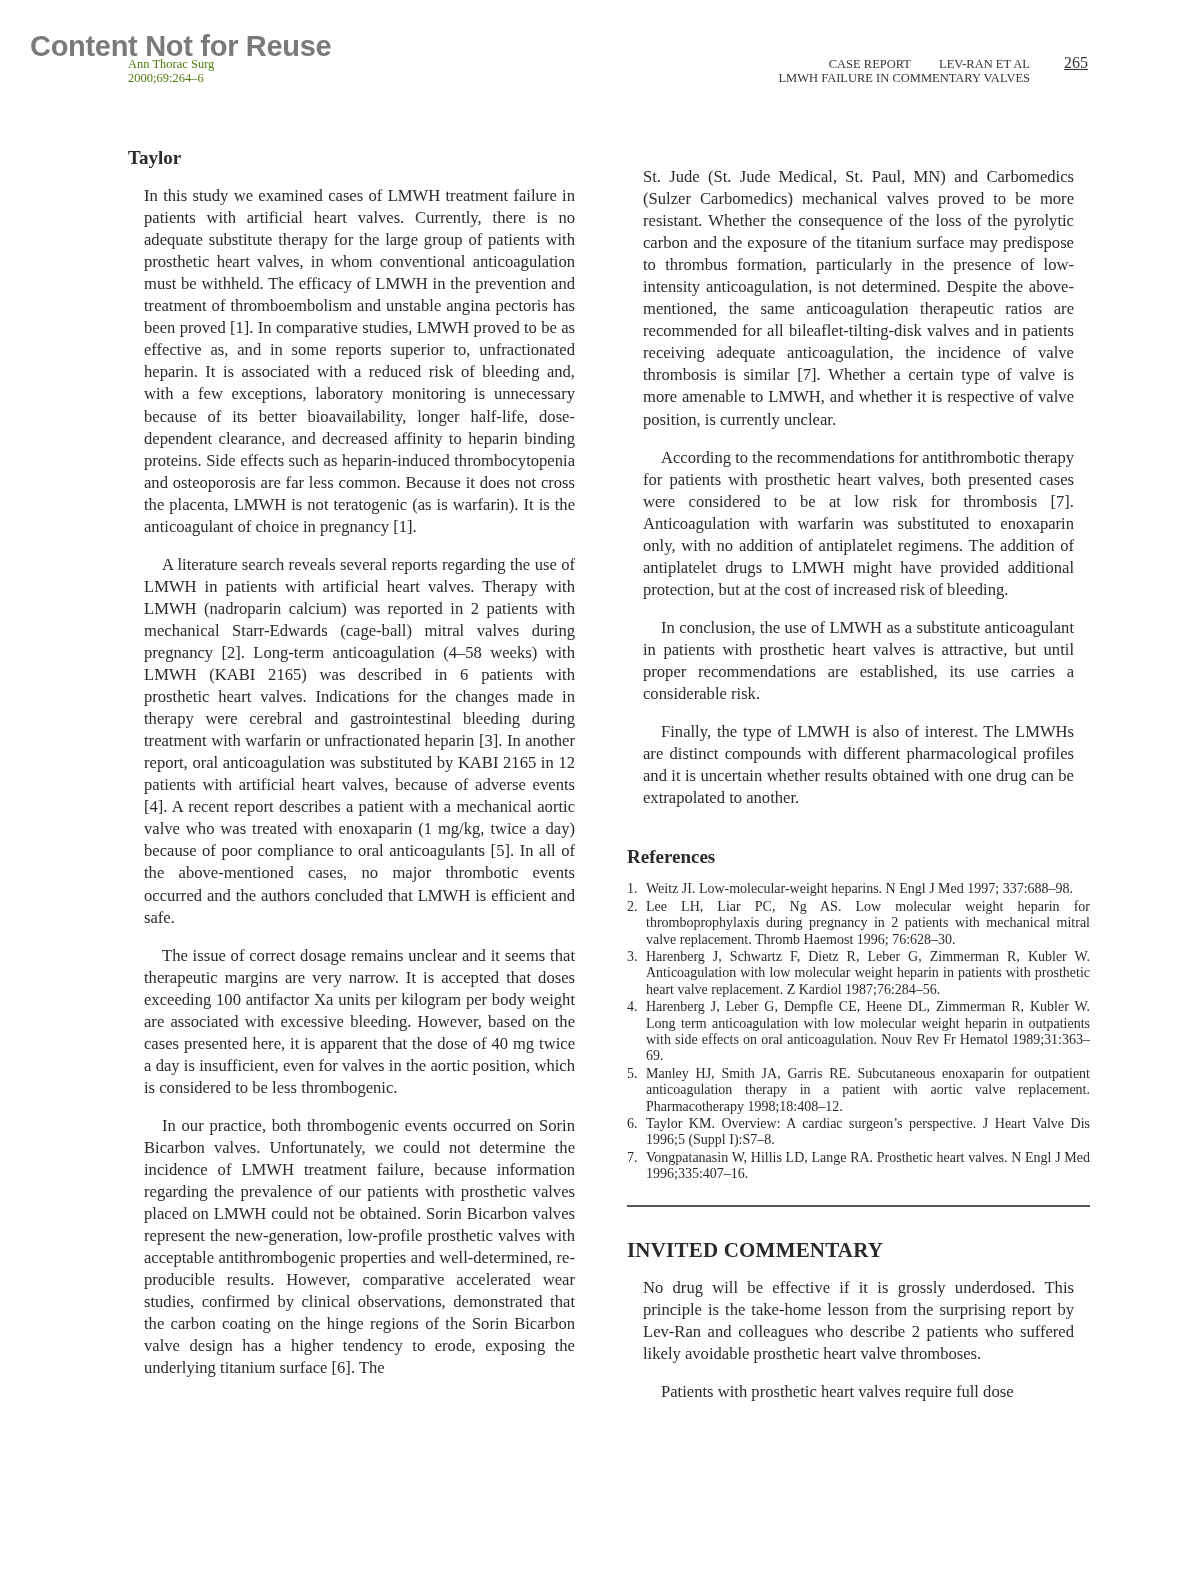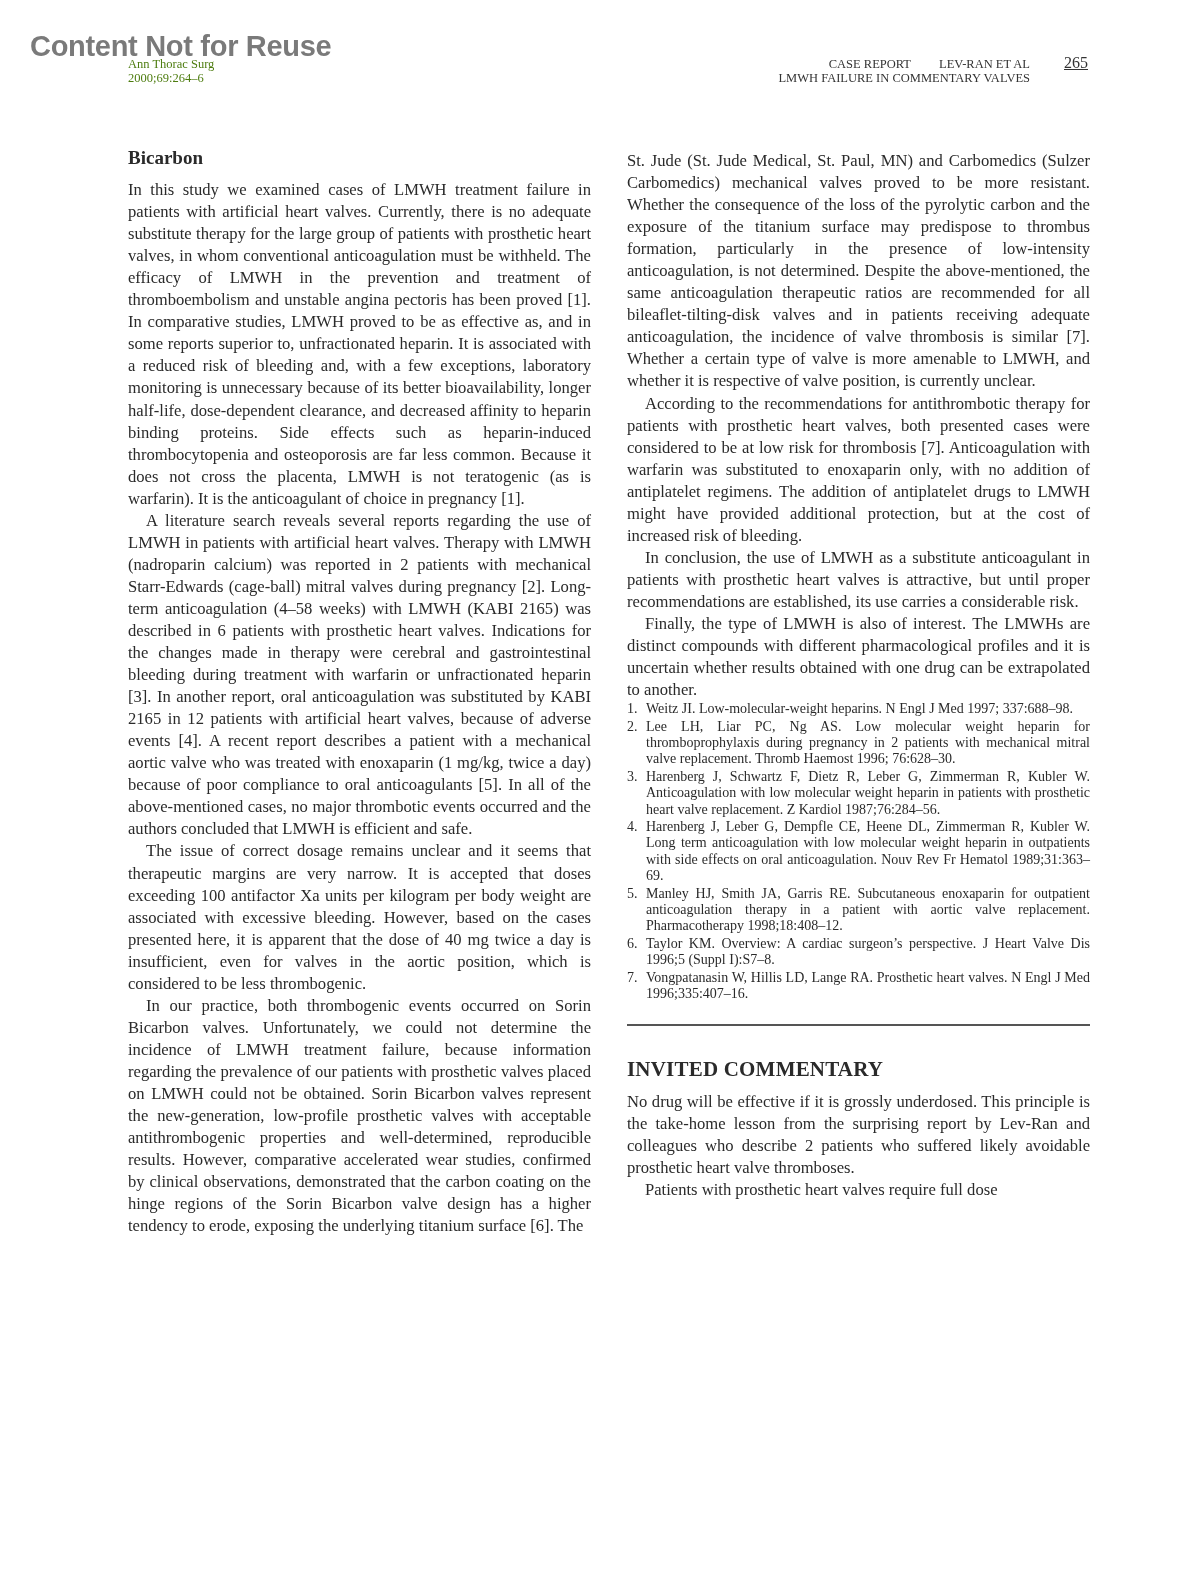--- a/index.html
+++ b/index.html
@@ -8,21 +8,21 @@
   .watermark { position: absolute; left: 30px; top: 30px; font-family: "Liberation Sans", sans-serif;
                font-size: 29px; color: #7a7a7a; letter-spacing: -0.3px; font-weight: bold; }
   .hdr-left { position: absolute; left: 128px; top: 57px; font-size: 12.5px; line-height: 14px; color: #4d7c0f; }
   .hdr-right { position: absolute; right: 170px; top: 57px; font-size: 12.5px; line-height: 14px; color: #333; text-align: right; }
   .hdr-right .row1 span + span { margin-left: 28px; }
   .pageno { position: absolute; left: 1064px; top: 54px; font-size: 16px; color: #333; text-decoration: underline; }
   .col { position: absolute; top: 147px; width: 463px; font-size: 16.6px; line-height: 22.05px; text-align: justify; }
   .col.left { left: 128px; }
   .col.right { left: 627px; top: 150px; }
   h2 { font-size: 19px; font-weight: bold; margin: 0 0 10px 0; color: #2a2a2a; }
-  p { margin: 0; text-indent: 0; hyphens: manual; }
+  p { margin: 16px; text-indent: 0; hyphens: manual; }
   p.ind { text-indent: 18px; }
   .refs-h { margin-top: 37px; margin-bottom: 13px; }
   ol.refs { margin: 0; padding: 0; list-style: none; font-size: 14px; line-height: 16.4px; }
   ol.refs li { position: relative; padding-left: 19px; margin-bottom: 1px; text-align: justify; }
   ol.refs li .num { position: absolute; left: 0; top: 0; }
   hr.sep { border: none; border-top: 2px solid #555; margin: 22px 0 32px 0; width: 463px; }
   .ic-h { font-size: 21px; letter-spacing: 0.2px; }
 </style>
 </head>
 <body>
@@ -36,33 +36,34 @@
 
 <div class="hdr-right">
   <div class="row1">
     <span>CASE REPORT</span><span>LEV-RAN ET AL</span>
   </div>
   <div>LMWH FAILURE IN COMMENTARY VALVES</div>
 </div>
 <div class="pageno">265</div>
 
 <div class="col left">
-  <h2>Bicarbon</h2>
+  <h2>Taylor</h2>
   <p>In this study we examined cases of LMWH treatment failure in patients with artificial heart valves. Currently, there is no adequate substitute therapy for the large group of patients with prosthetic heart valves, in whom conventional anticoagulation must be withheld. The ef­ficacy of LMWH in the prevention and treatment of thromboembolism and unstable angina pectoris has been proved [1]. In comparative studies, LMWH proved to be as effective as, and in some reports superior to, unfractionated heparin. It is associated with a reduced risk of bleeding and, with a few exceptions, laboratory monitoring is unnecessary because of its better bioavail­ability, longer half-life, dose-dependent clearance, and decreased affinity to heparin binding proteins. Side ef­fects such as heparin-induced thrombocytopenia and osteoporosis are far less common. Because it does not cross the placenta, LMWH is not teratogenic (as is warfarin). It is the anticoagulant of choice in pregnancy [1].</p>
   <p class="ind">A literature search reveals several reports regarding the use of LMWH in patients with artificial heart valves. Therapy with LMWH (nadroparin calcium) was reported in 2 patients with mechanical Starr-Edwards (cage-ball) mitral valves during pregnancy [2]. Long-term anticoag­ulation (4–58 weeks) with LMWH (KABI 2165) was de­scribed in 6 patients with prosthetic heart valves. Indica­tions for the changes made in therapy were cerebral and gastrointestinal bleeding during treatment with warfarin or unfractionated heparin [3]. In another report, oral anticoagulation was substituted by KABI 2165 in 12 patients with artificial heart valves, because of adverse events [4]. A recent report describes a patient with a mechanical aortic valve who was treated with enoxaparin (1 mg/kg, twice a day) because of poor compliance to oral anticoagulants [5]. In all of the above-mentioned cases, no major thrombotic events occurred and the authors concluded that LMWH is efficient and safe.</p>
   <p class="ind">The issue of correct dosage remains unclear and it seems that therapeutic margins are very narrow. It is accepted that doses exceeding 100 antifactor Xa units per kilogram per body weight are associated with excessive bleeding. However, based on the cases presented here, it is apparent that the dose of 40 mg twice a day is insufficient, even for valves in the aortic position, which is considered to be less thrombogenic.</p>
   <p class="ind">In our practice, both thrombogenic events occurred on Sorin Bicarbon valves. Unfortunately, we could not de­termine the incidence of LMWH treatment failure, be­cause information regarding the prevalence of our pa­tients with prosthetic valves placed on LMWH could not be obtained. Sorin Bicarbon valves represent the new-generation, low-profile prosthetic valves with acceptable antithrombogenic properties and well-determined, re­producible results. However, comparative accelerated wear studies, confirmed by clinical observations, demon­strated that the carbon coating on the hinge regions of the Sorin Bicarbon valve design has a higher tendency to erode, exposing the underlying titanium surface [6]. The</p>
 </div>
 
 <div class="col right">
   <p>St. Jude (St. Jude Medical, St. Paul, MN) and Carbomed­ics (Sulzer Carbomedics) mechanical valves proved to be more resistant. Whether the consequence of the loss of the pyrolytic carbon and the exposure of the titanium surface may predispose to thrombus formation, particu­larly in the presence of low-intensity anticoagulation, is not determined. Despite the above-mentioned, the same anticoagulation therapeutic ratios are recommended for all bileaflet-tilting-disk valves and in patients receiving adequate anticoagulation, the incidence of valve throm­bosis is similar [7]. Whether a certain type of valve is more amenable to LMWH, and whether it is respective of valve position, is currently unclear.</p>
   <p class="ind">According to the recommendations for antithrombotic therapy for patients with prosthetic heart valves, both presented cases were considered to be at low risk for thrombosis [7]. Anticoagulation with warfarin was sub­stituted to enoxaparin only, with no addition of antiplate­let regimens. The addition of antiplatelet drugs to LMWH might have provided additional protection, but at the cost of increased risk of bleeding.</p>
   <p class="ind">In conclusion, the use of LMWH as a substitute anti­coagulant in patients with prosthetic heart valves is attractive, but until proper recommendations are estab­lished, its use carries a considerable risk.</p>
   <p class="ind">Finally, the type of LMWH is also of interest. The LMWHs are distinct compounds with different pharma­cological profiles and it is uncertain whether results obtained with one drug can be extrapolated to another.</p>
 
+  <h2 class="refs-h">References</h2>
   <ol class="refs">
     <li><span class="num">1.</span><span>Weitz JI. Low-molecular-weight heparins. N Engl J Med 1997; 337:688–98.</span></li>
     <li><span class="num">2.</span><span>Lee LH, Liar PC, Ng AS. Low molecular weight heparin for thromboprophylaxis during pregnancy in 2 patients with mechanical mitral valve replacement. Thromb Haemost 1996; 76:628–30.</span></li>
     <li><span class="num">3.</span><span>Harenberg J, Schwartz F, Dietz R, Leber G, Zimmerman R, Kubler W. Anticoagulation with low molecular weight hepa­rin in patients with prosthetic heart valve replacement. Z Kardiol 1987;76:284–56.</span></li>
     <li><span class="num">4.</span><span>Harenberg J, Leber G, Dempfle CE, Heene DL, Zimmerman R, Kubler W. Long term anticoagulation with low molecular weight heparin in outpatients with side effects on oral anti­coagulation. Nouv Rev Fr Hematol 1989;31:363–69.</span></li>
     <li><span class="num">5.</span><span>Manley HJ, Smith JA, Garris RE. Subcutaneous enoxaparin for outpatient anticoagulation therapy in a patient with aortic valve replacement. Pharmacotherapy 1998;18:408–12.</span></li>
     <li><span class="num">6.</span><span>Taylor KM. Overview: A cardiac surgeon’s perspective. J Heart Valve Dis 1996;5 (Suppl I):S7–8.</span></li>
     <li><span class="num">7.</span><span>Vongpatanasin W, Hillis LD, Lange RA. Prosthetic heart valves. N Engl J Med 1996;335:407–16.</span></li>
   </ol>
 

